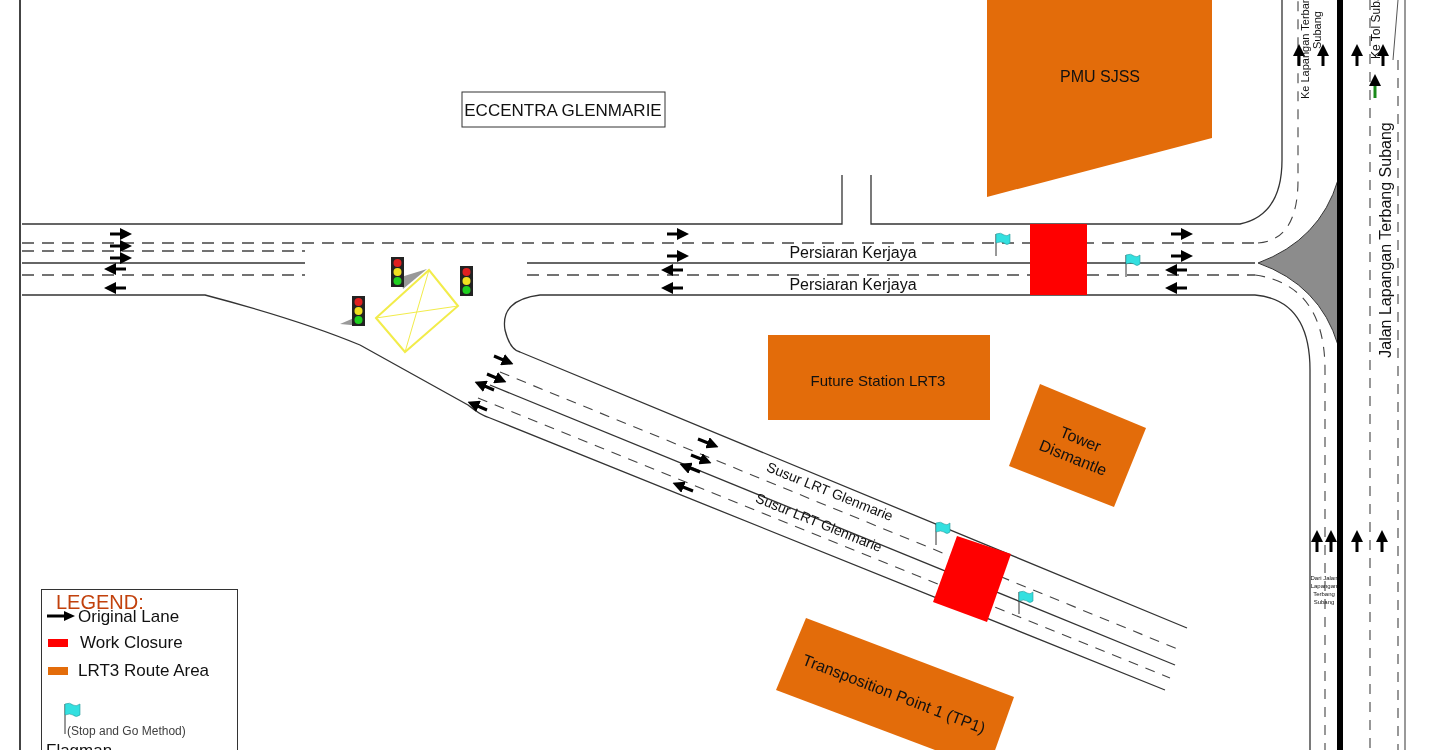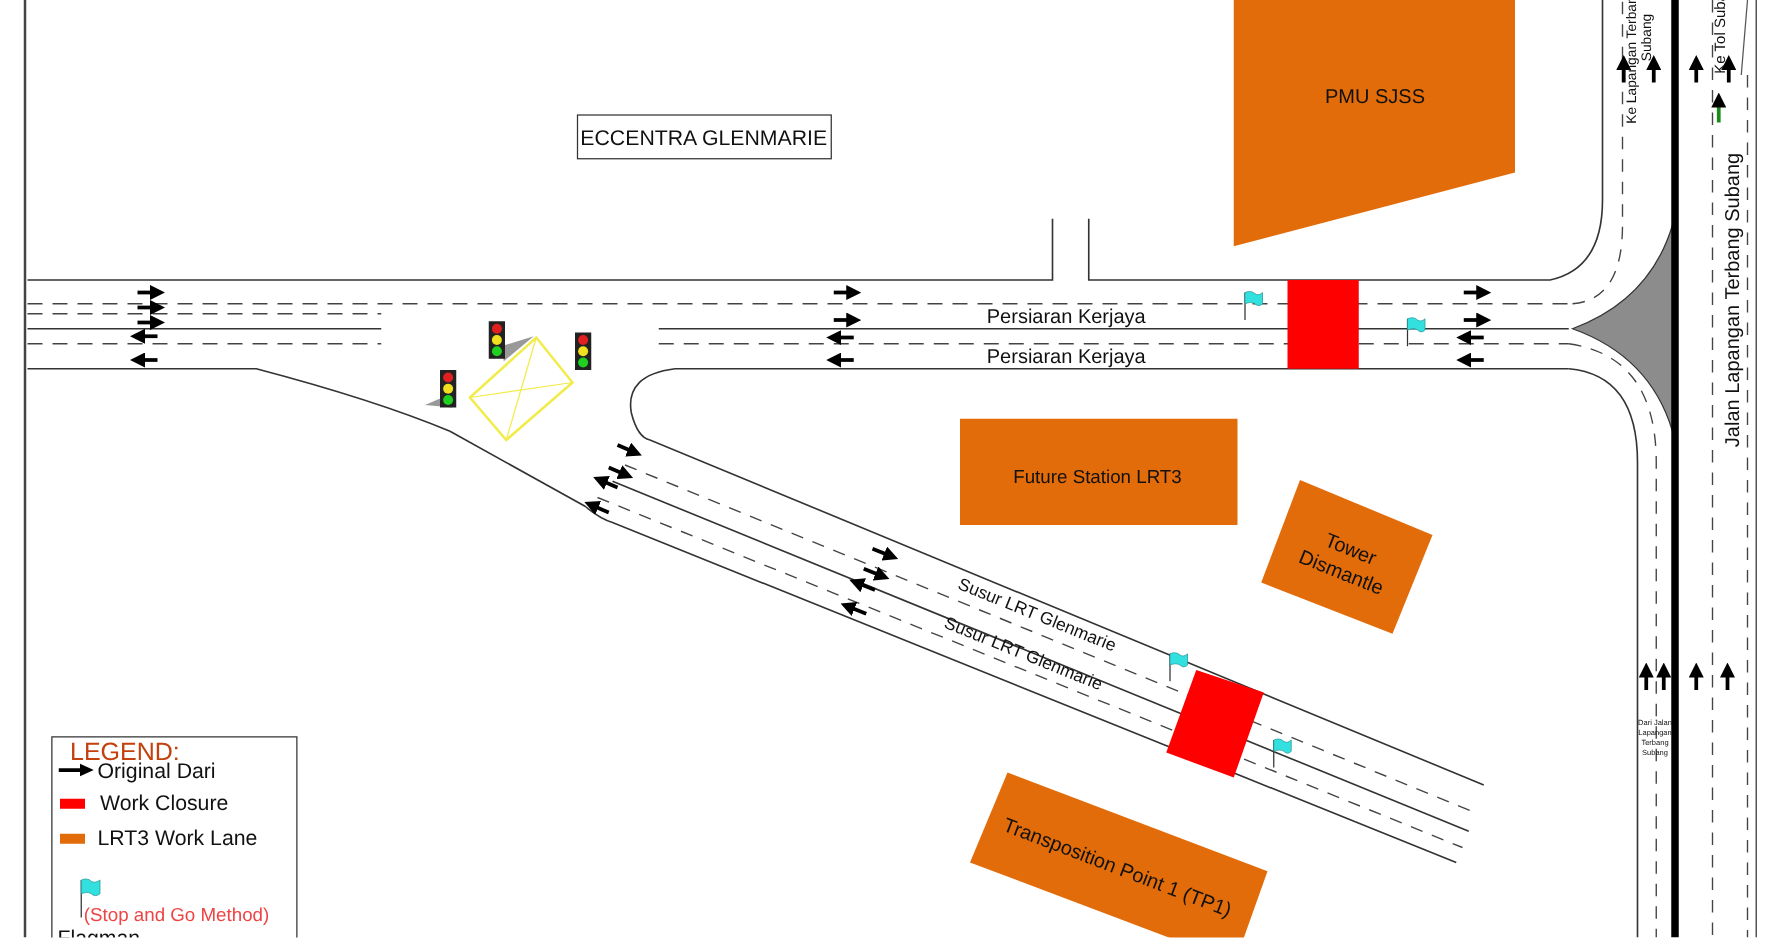--- a/index.html
+++ b/index.html
@@ -8,21 +8,21 @@
   .lbl { font-family: "Liberation Sans", sans-serif; fill: #111; }
   .road { stroke: #333; stroke-width: 1.3; fill: none; }
   .dash { stroke: #444; stroke-width: 1.3; fill: none; stroke-dasharray: 12 8; }
   .dash-s { stroke: #444; stroke-width: 1.1; fill: none; stroke-dasharray: 10 8; }
   .legend { position: absolute; left: 41px; top: 589px; width: 197px; height: 170px; border: 1px solid #333; background: #fff; box-sizing: border-box; }
   .legend-title { position: absolute; left: 14px; top: 1px; font-size: 20px; color: #c2410c; }
   .legend-row { position: absolute; left: 4px; height: 22px; display: flex; align-items: center; font-size: 17px; color: #111; }
   .legend-row .sw { display: inline-block; margin-right: 10px; }
   .sw-red { width: 20px; height: 8px; background: #ff0000; margin-left: 2px; }
   .sw-orange { width: 20px; height: 8px; background: #e36c0a; margin-left: 2px; }
-  .legend-note { position: absolute; left: 25px; top: 134px; font-size: 15px; color: #ef4444; }
+  .legend-note { position: absolute; left: 25px; top: 134px; font-size: 12px; color: #404040; }
 </style>
 </head>
 <body>
 
 <svg width="1430" height="750" viewBox="0 0 1430 750">
   <defs>
     <marker id="ah" viewBox="0 0 10 10" refX="5" refY="5" markerWidth="4" markerHeight="4" orient="auto-start-reverse">
       <path d="M0,0 L10,5 L0,10 z" fill="#000"></path>
     </marker>
   </defs>
@@ -205,29 +205,29 @@
 
 <div class="legend">
   <div class="legend-title">LEGEND:</div>
   <div class="legend-row" style="top:16px;">
     <span class="sw" style="margin-right:2px;">
       <svg width="30" height="12" style="position:static">
           <line x1="1" y1="6" x2="20" y2="6" stroke="#000" stroke-width="3"></line>
           <path d="M18,1 L29,6 L18,11 z" fill="#000"></path>
         </svg>
     </span>
-    <span>Original Dari</span>
+    <span>Original Lane</span>
   </div>
   <div class="legend-row" style="top:42px;">
     <span class="sw sw-red" style="margin-right:12px;"></span>
     <span>Work Closure</span>
   </div>
   <div class="legend-row" style="top:70px;">
     <span class="sw sw-orange" style="margin-right:10px;"></span>
-    <span>LRT3 Work Lane</span>
+    <span>LRT3 Route Area</span>
   </div>
   <div class="legend-row" style="top:98px;flex-direction:column;">
     <span class="sw" style="margin-right:12px;">
       <svg width="20" height="34" style="position:static;margin-top:14px">
           <line x1="2" y1="2" x2="2" y2="32" stroke="#333" stroke-width="1"></line>
           <path d="M2,2 Q7,0 10,3 Q13,5 17,2 L17,13 Q13,16 10,13 Q7,11 2,13 z" fill="#33e0e0" stroke="#2a9a9a" stroke-width="0.6"></path>
         </svg>
     </span>
     <span>Flagman</span>
   </div>

